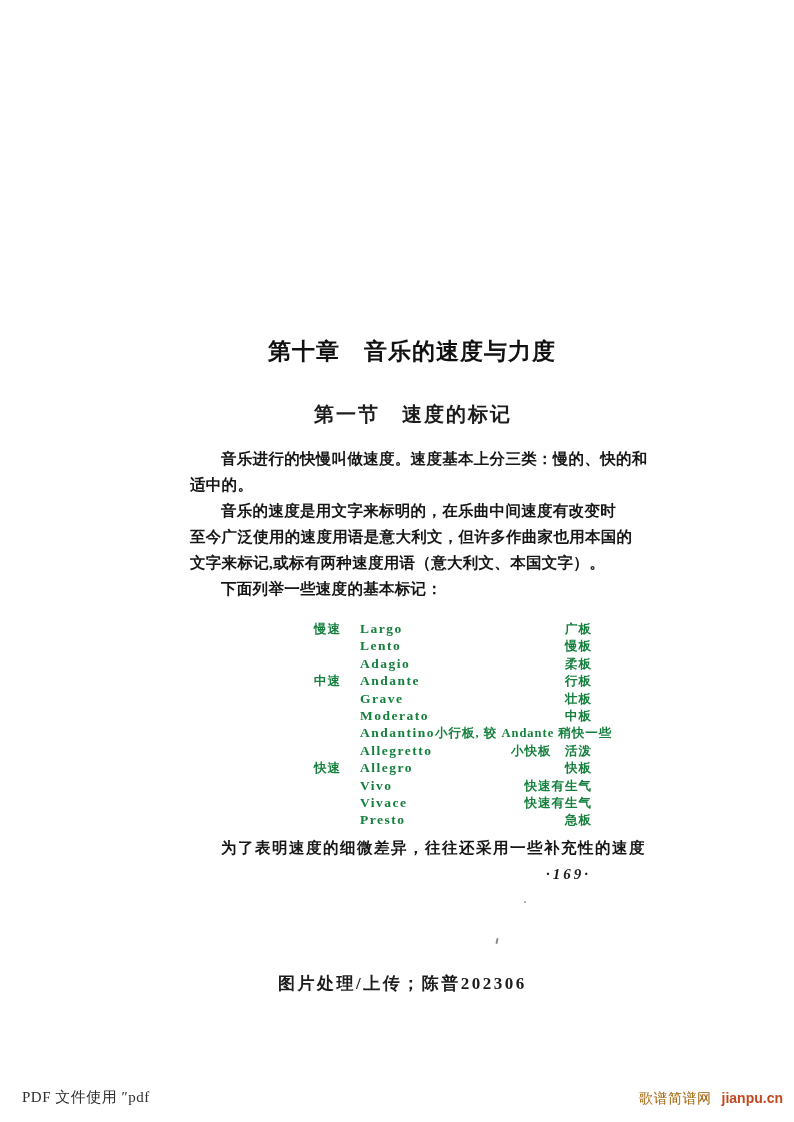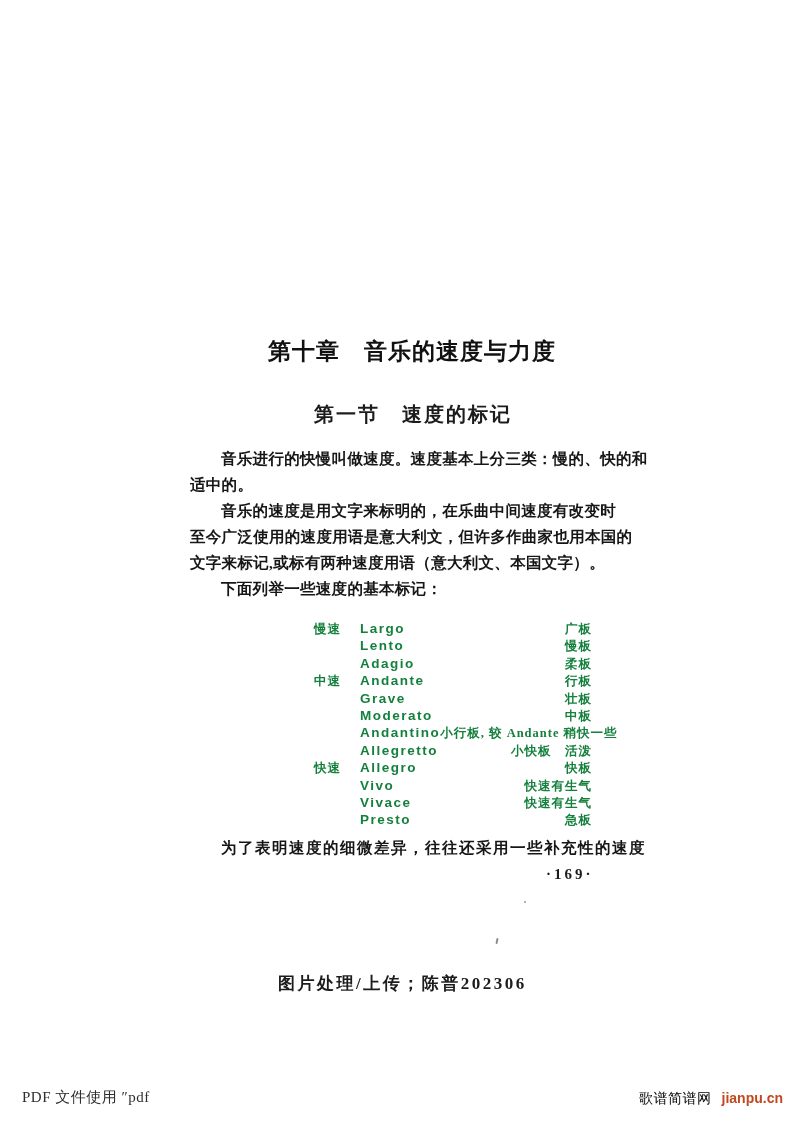--- a/index.html
+++ b/index.html
@@ -60,21 +60,21 @@
     line-height: 17.4px;
   }
   .tempo-cat {
     width: 46px;
     font-weight: 700;
     font-size: 12.5px;
     letter-spacing: 1px;
     flex: 0 0 46px;
   }
   .tempo-term {
-    font-family: Liberation Sans, sans-serif;
+    font-family: Liberation Serif, serif;
     font-size: 13.5px;
     font-weight: 600;
     letter-spacing: 1.5px;
   }
   .tempo-meaning {
     margin-left: auto;
     font-weight: 700;
     font-size: 12.5px;
     letter-spacing: 1px;
     white-space: nowrap;
@@ -87,20 +87,21 @@
     font-weight: 600;
     letter-spacing: 1.5px;
     text-indent: 2em;
     white-space: nowrap;
     color: #161616;
   }
   .page-number {
     position: absolute;
     left: 546px; top: 866px;
     font-family: "Liberation Serif", serif;
+    font-style: italic;
     font-weight: 700;
     font-size: 15px;
     letter-spacing: 3px;
     color: #1c1c1c;
   }
   .speck-1 {
     position: absolute;
     left: 524px; top: 901px;
     width: 2px; height: 2px;
     background: #9a9a9a;
@@ -132,21 +133,21 @@
     letter-spacing: 0.5px;
     white-space: nowrap;
   }
   .footer-right {
     position: absolute;
     right: 11px; top: 1090px;
     font-size: 14px;
     white-space: nowrap;
     font-family: "Liberation Sans", sans-serif;
   }
-  .site-name { color: #000000; letter-spacing: 0.5px; }
+  .site-name { color: #a16207; letter-spacing: 0.5px; }
   .site-url  { color: #c2491f; font-weight: 600; margin-left: 10px; }
 </style>
 </head>
 <body>
 
 <div class="page">
 
   <div class="chapter-title">第十章　音乐的速度与力度</div>
 
   <div class="section-title">第一节　速度的标记</div>

